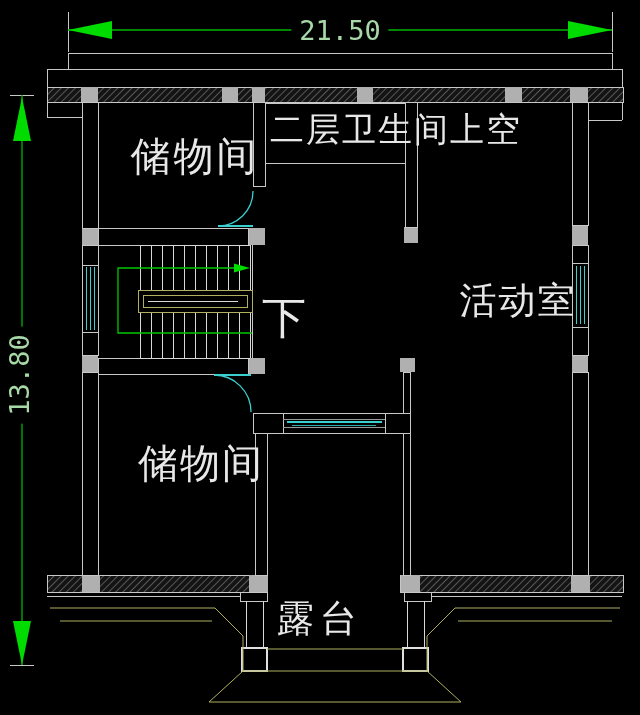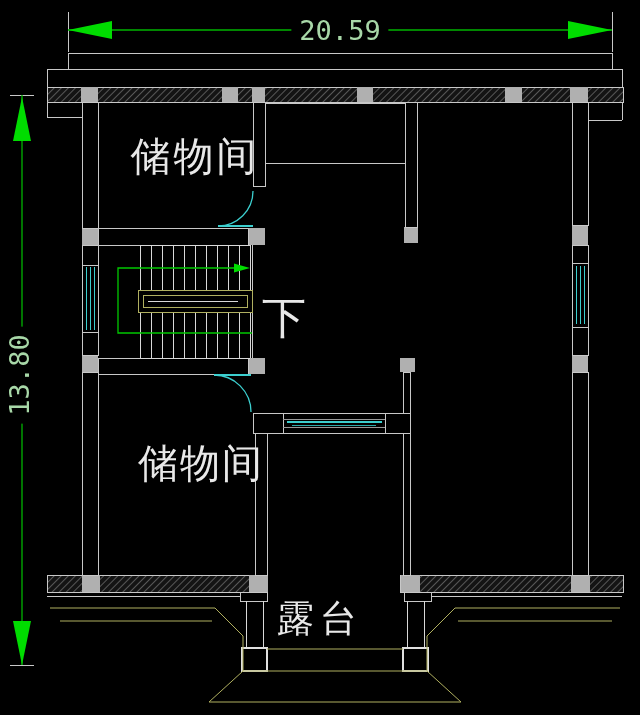--- a/index.html
+++ b/index.html
@@ -168,20 +168,22 @@
 
   <g>
     <path d="M10,95 H34 M10,665 H34" stroke="#c8c8c8" stroke-width="1" shape-rendering="crispEdges"></path>
     <path d="M22,95 V665" stroke="#00b400" stroke-width="1.3"></path>
     <polygon points="22,97 13,141 31,141" fill="#00dc00"></polygon>
     <polygon points="22,665 13,621 31,621" fill="#00dc00"></polygon>
   </g>
 </svg>
 
 <div class="lbl lbl-storage-top">储物间</div>
+<div class="lbl lbl-void">二层卫生间上空</div>
+<div class="lbl lbl-activity">活动室</div>
 <div class="lbl lbl-down">下</div>
 <div class="lbl lbl-storage-bot">储物间</div>
 <div class="lbl lbl-terrace">露台</div>
 
-<div class="dim dim-top">20.59</div>
+<div class="dim dim-top">21.50</div>
 <div class="dim dim-left">13.80</div>
 
 </div>
 
 </body></html>

